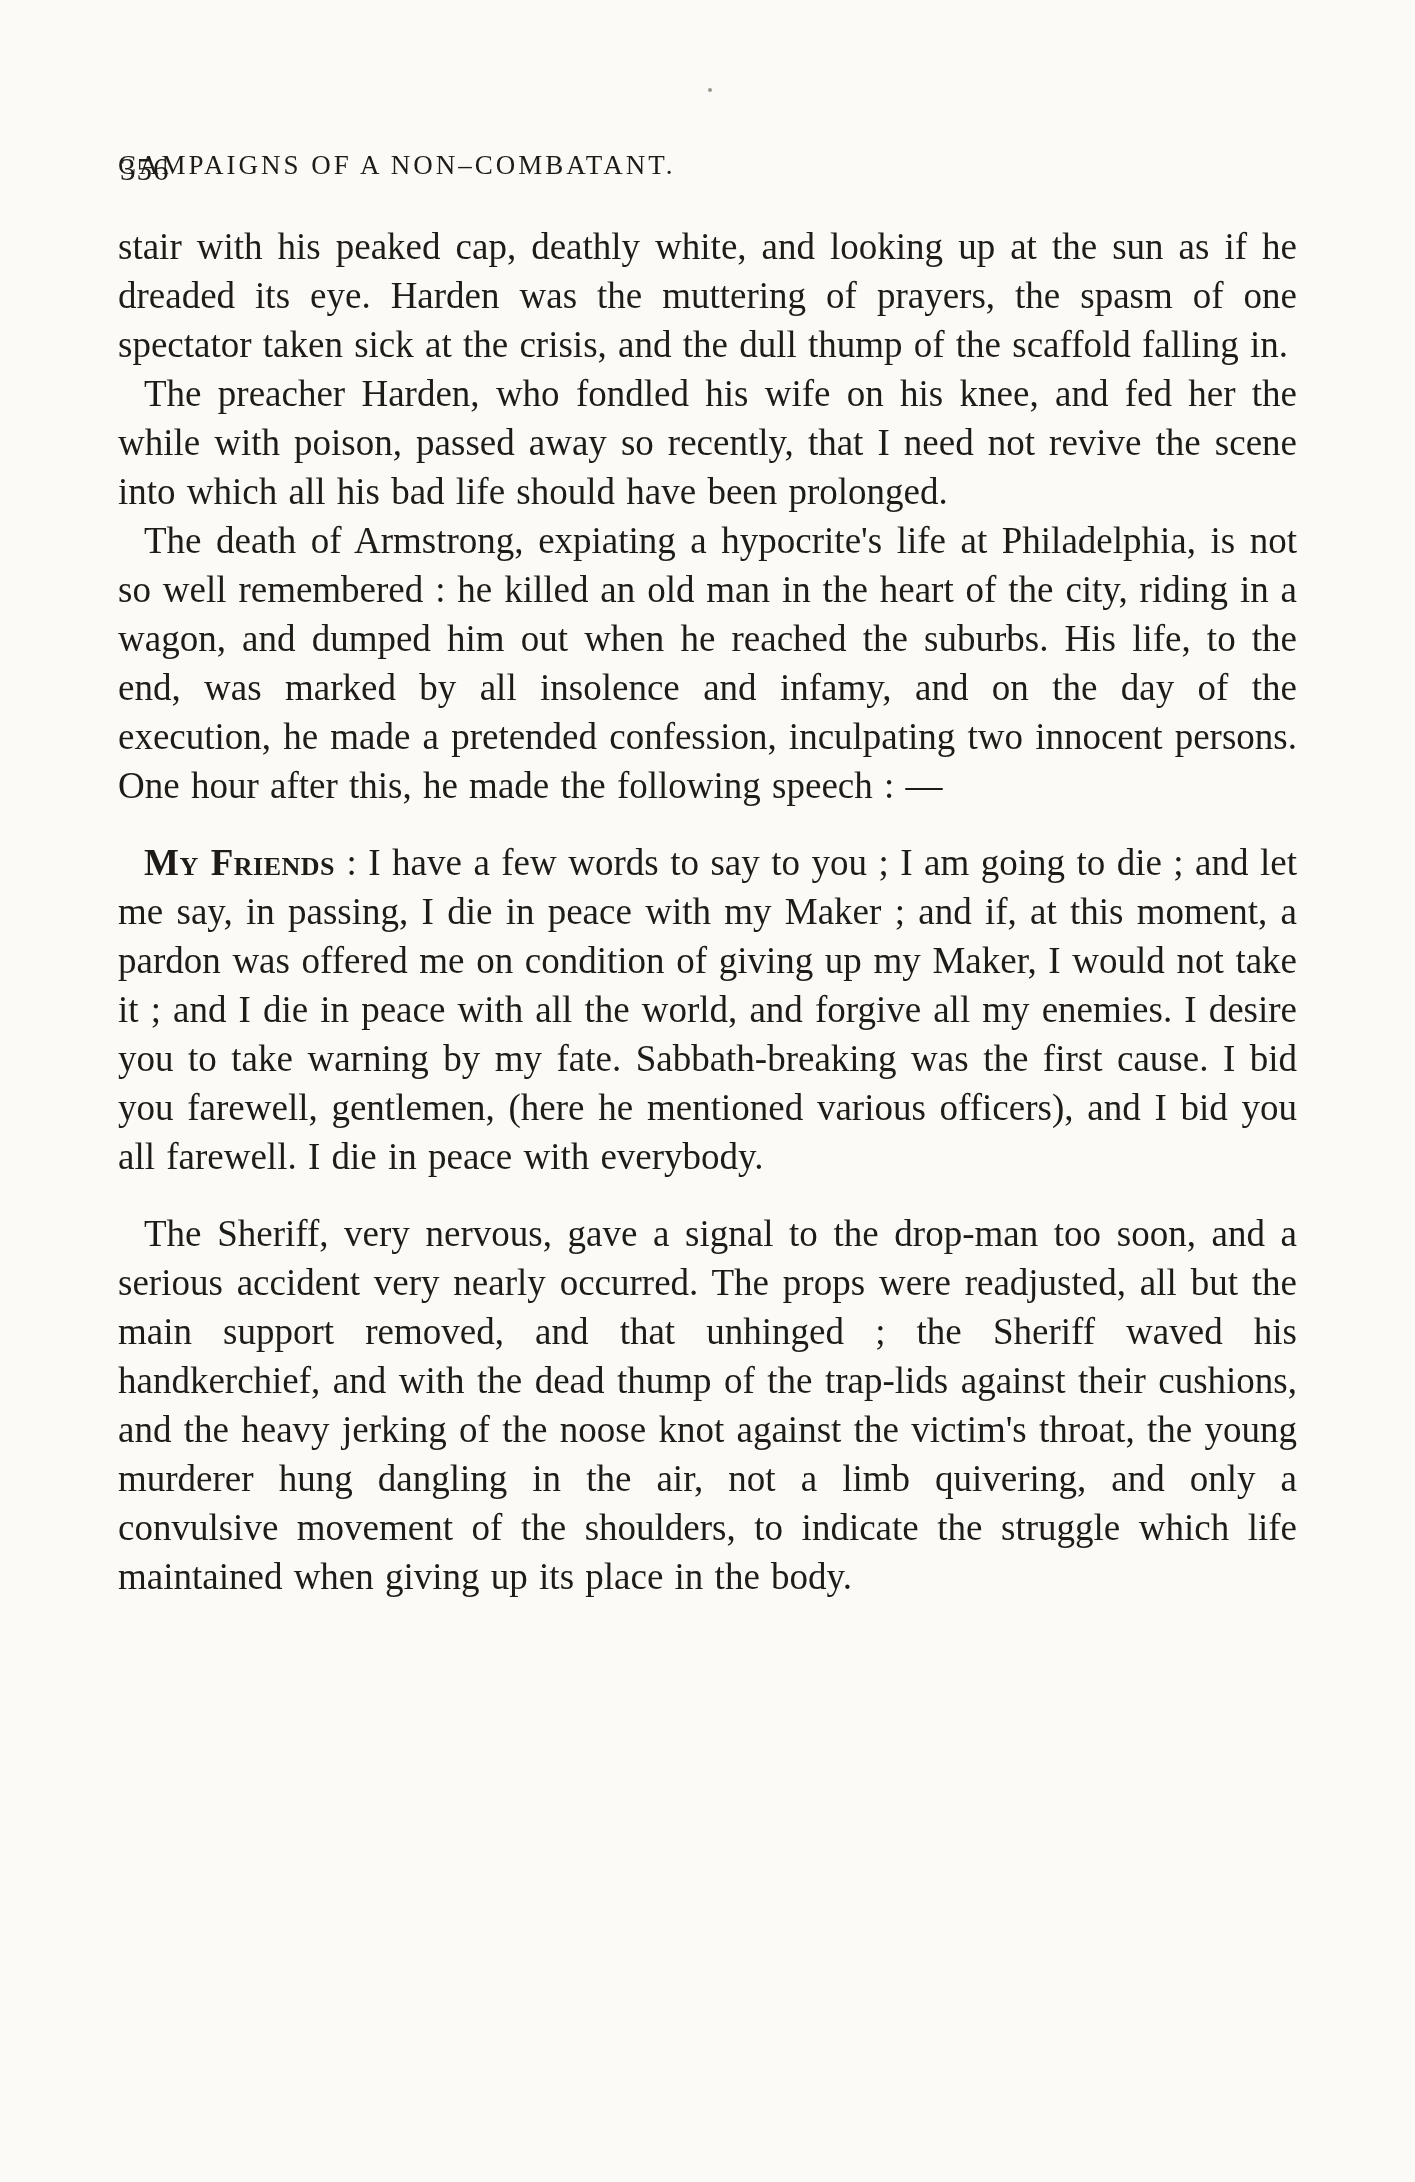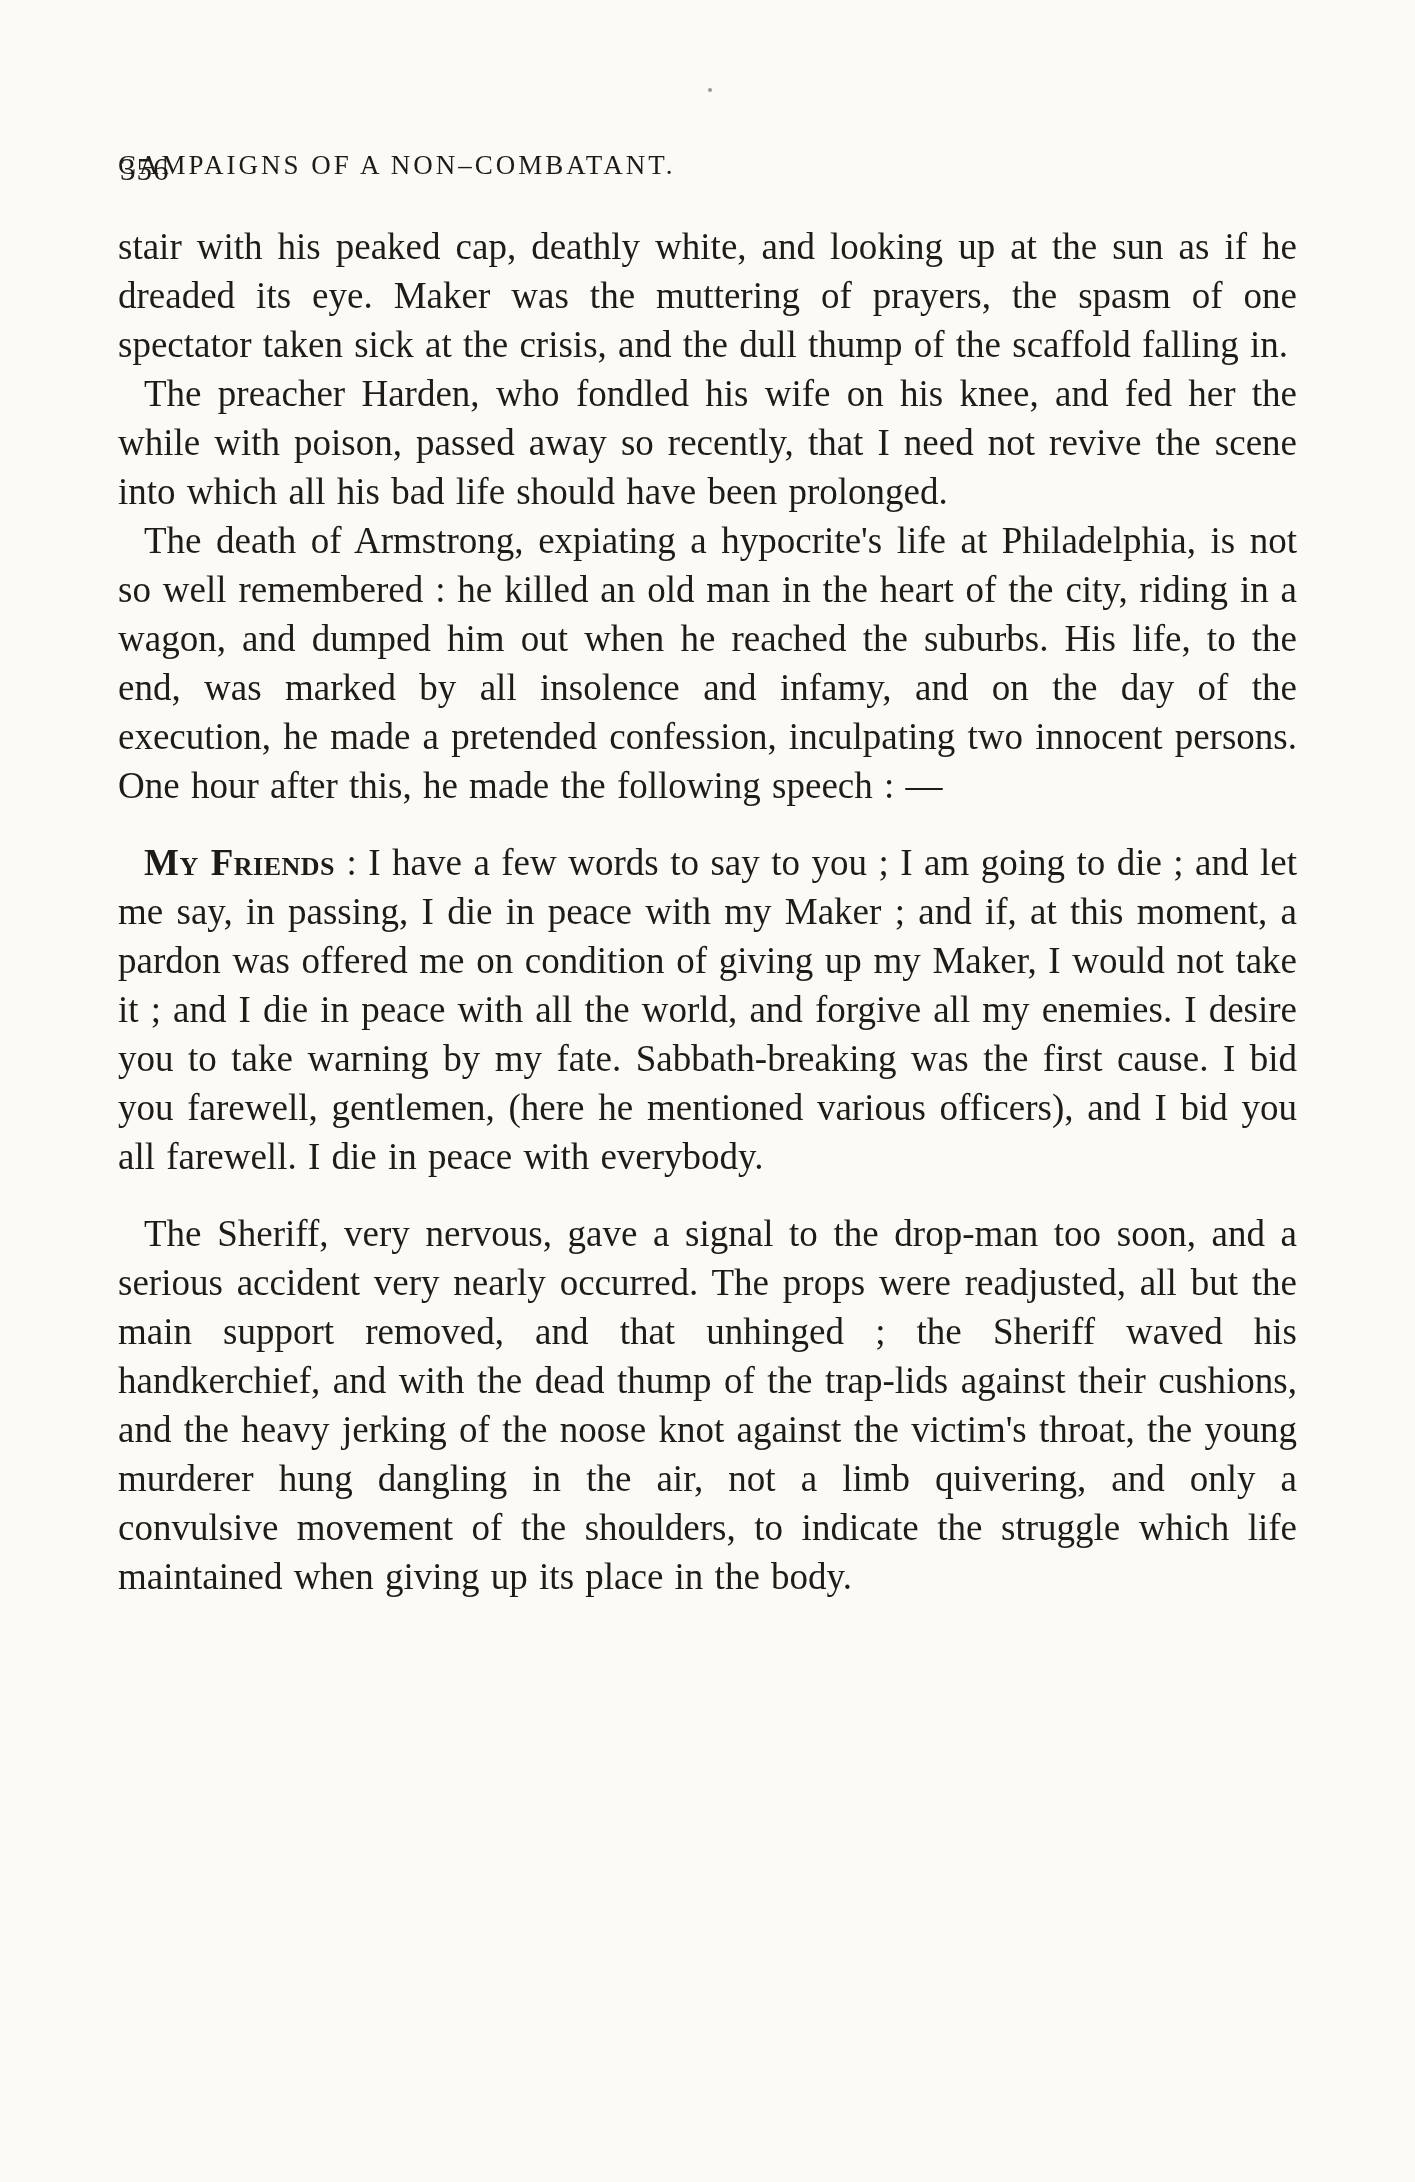--- a/index.html
+++ b/index.html
@@ -61,19 +61,19 @@
 
 <div class="page">
   <span class="speck"></span>
 
   <div class="running-head">
     <span class="page-number">356</span>
     <span class="head-title">CAMPAIGNS OF A NON–COMBATANT.</span>
   </div>
 
   <div class="body-text">
-    <p class="para no-indent">stair with his peaked cap, deathly white, and looking up at the sun as if he dreaded its eye. Maker was the muttering of prayers, the spasm of one spectator taken sick at the crisis, and the dull thump of the scaffold falling in.</p>
+    <p class="para no-indent">stair with his peaked cap, deathly white, and looking up at the sun as if he dreaded its eye. Harden was the muttering of prayers, the spasm of one spectator taken sick at the crisis, and the dull thump of the scaffold falling in.</p>
     <p class="para">The preacher Harden, who fondled his wife on his knee, and fed her the while with poison, passed away so recently, that I need not revive the scene into which all his bad life should have been prolonged.</p>
     <p class="para">The death of Armstrong, expiating a hypocrite's life at Philadelphia, is not so well remembered : he killed an old man in the heart of the city, riding in a wagon, and dumped him out when he reached the suburbs. His life, to the end, was marked by all insolence and infamy, and on the day of the execution, he made a pretended confession, inculpating two innocent persons. One hour after this, he made the following speech : —</p>
     <p class="para speech"><span class="smallcaps">My Friends</span><span> : I have a few words to say to you ; I am going to die ; and let me say, in passing, I die in peace with my Maker ; and if, at this moment, a pardon was offered me on condition of giving up my Maker, I would not take it ; and I die in peace with all the world, and forgive all my enemies. I desire you to take warning by my fate. Sabbath-breaking was the first cause. I bid you farewell, gentlemen, (here he mentioned various officers), and I bid you all farewell. I die in peace with everybody.</span></p>
     <p class="para">The Sheriff, very nervous, gave a signal to the drop-man too soon, and a serious accident very nearly occurred. The props were readjusted, all but the main support removed, and that unhinged ; the Sheriff waved his handkerchief, and with the dead thump of the trap-lids against their cushions, and the heavy jerking of the noose knot against the victim's throat, the young murderer hung dangling in the air, not a limb quivering, and only a convulsive movement of the shoulders, to indicate the struggle which life maintained when giving up its place in the body.</p>
   </div>
 </div>
 
 </body></html>

